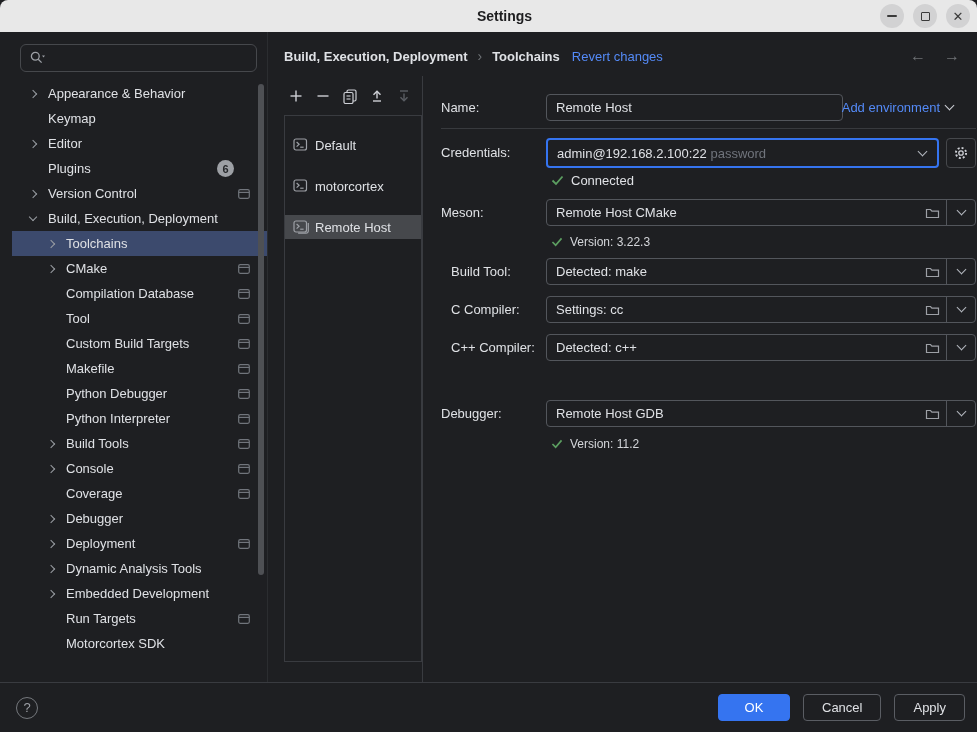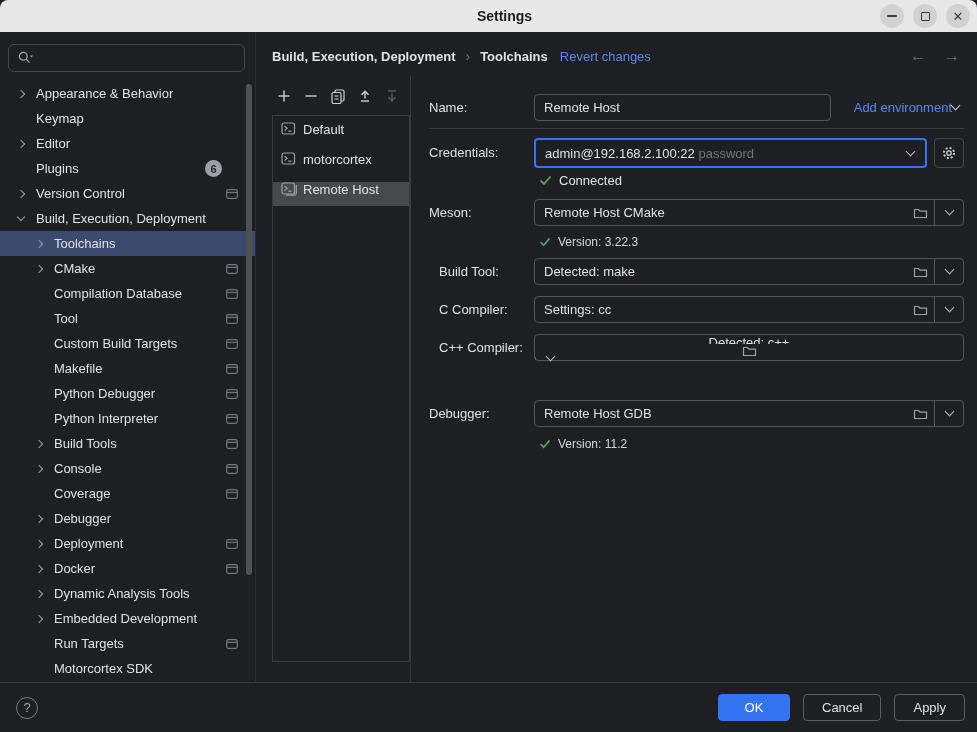--- a/index.html
+++ b/index.html
@@ -14,21 +14,21 @@
   .winbtns{position:absolute;right:7px;top:4px;display:flex;gap:9px;}
   .winbtn{width:24px;height:24px;border-radius:50%;background:#d2d2d3;display:flex;
           align-items:center;justify-content:center;color:#3a3a3a;cursor:default;}
   .min-glyph{width:10px;height:2px;background:#3a3a3a;border-radius:1px;}
   .max-glyph{width:9px;height:9px;border:1.4px solid #3a3a3a;border-radius:1px;}
   .close-glyph{font-size:13px;line-height:1;color:#3a3a3a;}
 
   .main{display:flex;height:650px;}
 
   
-  .sidebar{position:relative;width:256px;flex:none;border-right:1px solid #2b2d30;}
+  .sidebar{position:relative;width:256px;flex:none;border-right:1px solid #2b2d30;margin-left:12px;}
   .searchbox{margin:12px 10px 0 8px;height:28px;border:1px solid #46484c;border-radius:6px;
              display:flex;align-items:center;padding:0 8px;gap:4px;}
   .searchbox input{flex:1;background:transparent;border:none;outline:none;color:#dfe1e5;
                    font-family:inherit;font-size:13px;}
   .tree{margin-top:9px;}
   .trow{height:25px;display:flex;align-items:center;padding-left:16px;padding-right:16px;cursor:default;}
   .trow.lvl1{padding-left:34px;}
   .trow.selected{background:#3c4a6d;}
   .trow .chevslot{width:20px;flex:none;display:flex;align-items:center;}
   .chev{width:6px;height:6px;border-right:1.5px solid #9a9ea4;border-bottom:1.5px solid #9a9ea4;
@@ -51,21 +51,21 @@
   .navarrow{color:#6f7276;font-size:16px;padding:0 5px;}
 
   .content-body{flex:1;display:flex;min-height:0;}
 
   
   .tc-panel{position:relative;width:154px;flex:none;}
   .tc-toolbar{position:absolute;top:12px;left:20px;display:flex;gap:11px;align-items:center;}
   .tbtn{width:16px;height:16px;display:flex;align-items:center;justify-content:center;color:#ced0d6;}
   .tbtn.disabled{color:#5a5d63;}
   .tc-listbox{position:absolute;top:39px;left:16px;right:0;height:547px;border:1px solid #393b40;}
-  .tc-item{height:24px;display:flex;gap:6px;padding-left:8px;margin-top:6px;color:#dfe1e5;}
+  .tc-item{height:24px;display:flex;align-items:center;gap:6px;padding-left:8px;margin-top:17px;color:#dfe1e5;}
   .tc-item.selected{background:#46484c;}
   .tc-item svg{flex:none;color:#9da0a6;}
 
   
   .form{position:relative;flex:1;border-left:1px solid #393b40;min-width:0;}
   .flabel{position:absolute;left:18px;white-space:nowrap;color:#dfe1e5;}
   .flabel.ind{left:28px;}
   .field{position:absolute;border:1px solid #53565c;border-radius:4px;height:27px;
          display:flex;align-items:center;background:transparent;}
   .field .val{flex:1;padding:0 9px;white-space:nowrap;overflow:hidden;color:#dfe1e5;}
@@ -75,21 +75,21 @@
           align-items:center;justify-content:center;}
   .ddchev{width:7px;height:7px;border-right:1.6px solid #b4b8bf;border-bottom:1.6px solid #b4b8bf;
           transform:rotate(45deg);margin-top:-4px;}
   .combo-focus{border:2px solid #3574f0;height:30px;}
   .name-input{position:absolute;border:1px solid #53565c;border-radius:4px;height:27px;
               background:transparent;color:#dfe1e5;font-family:inherit;font-size:13px;
               padding:0 9px;outline:none;}
   .hint{position:absolute;display:flex;align-items:center;gap:7px;font-size:12px;color:#d4d6da;}
   .status{position:absolute;display:flex;align-items:center;gap:7px;font-size:13px;color:#dfe1e5;}
   .hr{position:absolute;height:1px;background:#383a3e;}
-  .addenv{position:absolute;right:18px;display:flex;align-items:center;}
+  .addenv{position:absolute;right:24px;display:flex;align-items:center;gap:6px;}
   .addenv .ddchev{border-color:#ced0d6;}
   .gearbtn{position:absolute;width:30px;height:30px;border:1px solid #46484c;border-radius:4px;
            display:flex;align-items:center;justify-content:center;color:#ced0d6;}
 
   
   .footer{height:50px;border-top:1px solid #393b40;display:flex;align-items:center;padding:0 12px 0 16px;}
   .helpcircle{width:22px;height:22px;border:1.5px solid #75787d;border-radius:50%;color:#9da0a6;
               display:flex;align-items:center;justify-content:center;font-size:13px;}
   .btnrow{margin-left:auto;display:flex;gap:13px;}
   .btn{height:27px;min-width:70px;padding:0 18px;border-radius:4px;border:1px solid #5a5d63;
@@ -332,33 +332,20 @@
       <svg width="12" height="10" viewBox="0 0 12 10">
                 <rect x="0.7" y="0.7" width="10.6" height="8.6" rx="1.5" fill="none" stroke="#71757c" stroke-width="1.2"></rect>
                 <line x1="0.7" y1="3.4" x2="11.3" y2="3.4" stroke="#71757c" stroke-width="1.2"></line>
               </svg>
     </span>
   </div>
           <div class="trow lvl1">
     <span class="chevslot">
               <span class="chev"></span>
             </span>
-    <span class="tlabel">Docker</span>
-
-    <span class="proj-icon">
-      <svg width="12" height="10" viewBox="0 0 12 10">
-                <rect x="0.7" y="0.7" width="10.6" height="8.6" rx="1.5" fill="none" stroke="#71757c" stroke-width="1.2"></rect>
-                <line x1="0.7" y1="3.4" x2="11.3" y2="3.4" stroke="#71757c" stroke-width="1.2"></line>
-              </svg>
-    </span>
-  </div>
-          <div class="trow lvl1">
-    <span class="chevslot">
-              <span class="chev"></span>
-            </span>
     <span class="tlabel">Dynamic Analysis Tools</span>
 
   </div>
           <div class="trow lvl1">
     <span class="chevslot">
               <span class="chev"></span>
             </span>
     <span class="tlabel">Embedded Development</span>
 
   </div>
@@ -536,21 +523,21 @@
               <svg width="15" height="13" viewBox="0 0 15 13">
                   <path d="M1.5 11.5 v-8 h4 l1.4 1.7 h6.6 v6.3 z" fill="none" stroke="currentColor" stroke-width="1.2"></path>
                 </svg>
             </span>
             <span class="seg-dd">
                 <span class="ddchev"></span>
               </span>
           </div>
 
           <span class="flabel ind" style="top:264px;">C++ Compiler:</span>
-          <div class="field" style="top:258px;left:123px;width:430px;flex-direction:column;">
+          <div class="field" style="top:258px;left:123px;width:430px;">
             <span class="val muted">Detected: c++</span>
             <span class="seg-folder">
               <svg width="15" height="13" viewBox="0 0 15 13">
                   <path d="M1.5 11.5 v-8 h4 l1.4 1.7 h6.6 v6.3 z" fill="none" stroke="currentColor" stroke-width="1.2"></path>
                 </svg>
             </span>
             <span class="seg-dd">
                 <span class="ddchev"></span>
               </span>
           </div>

